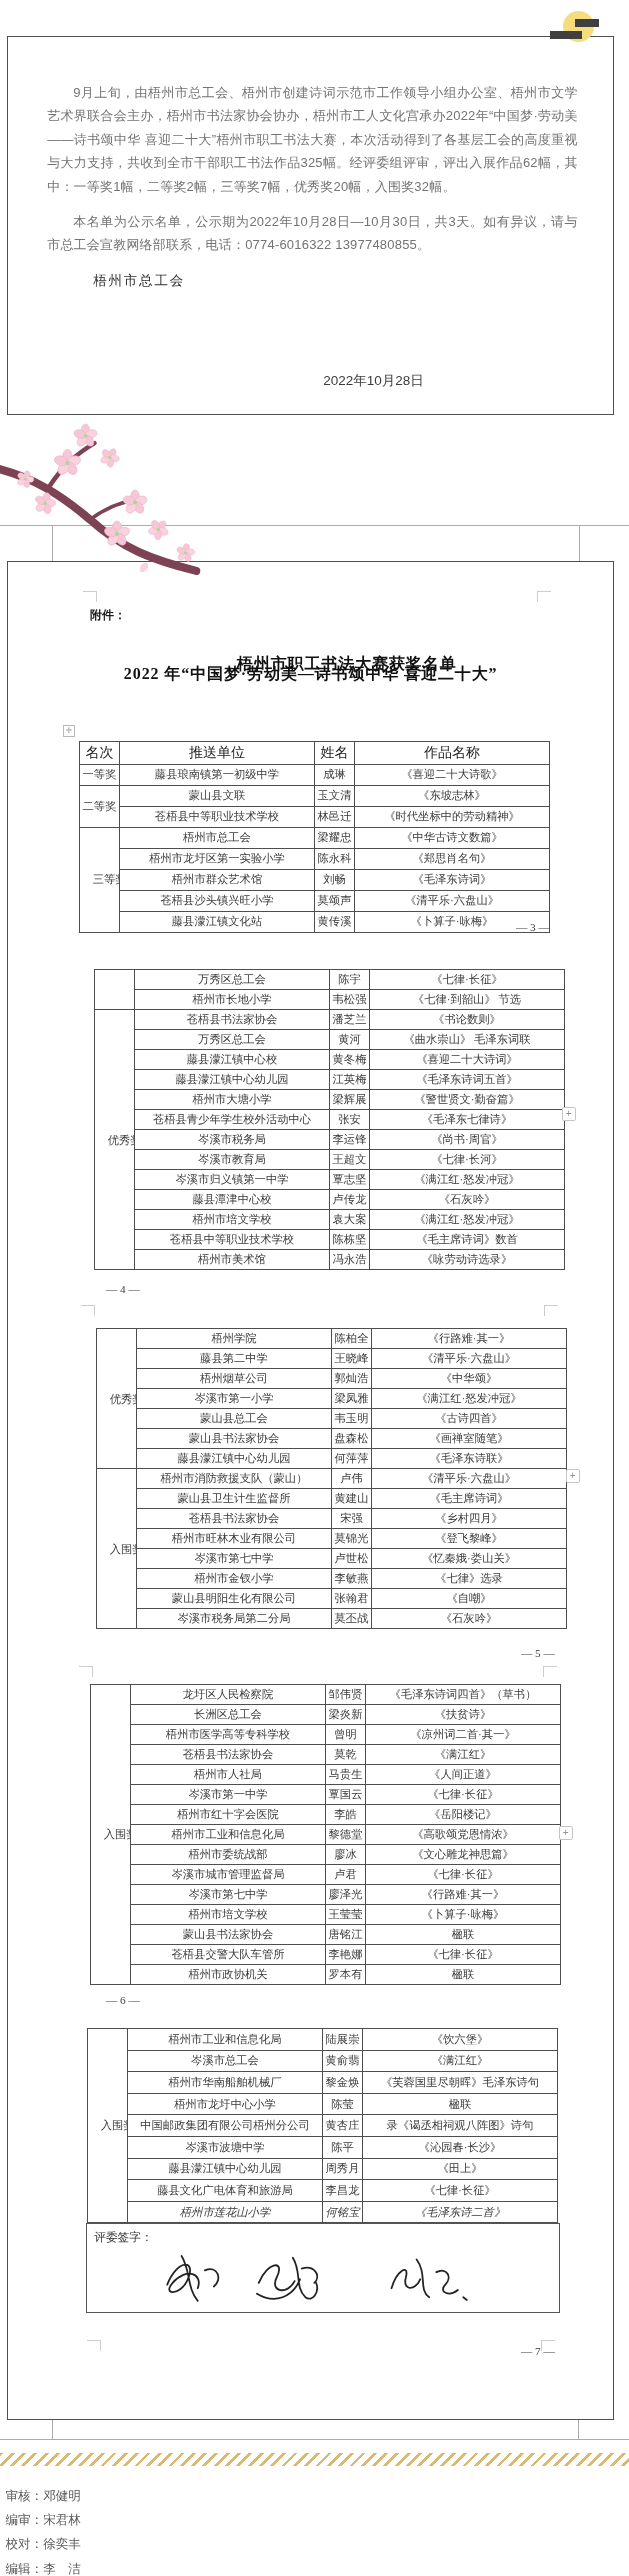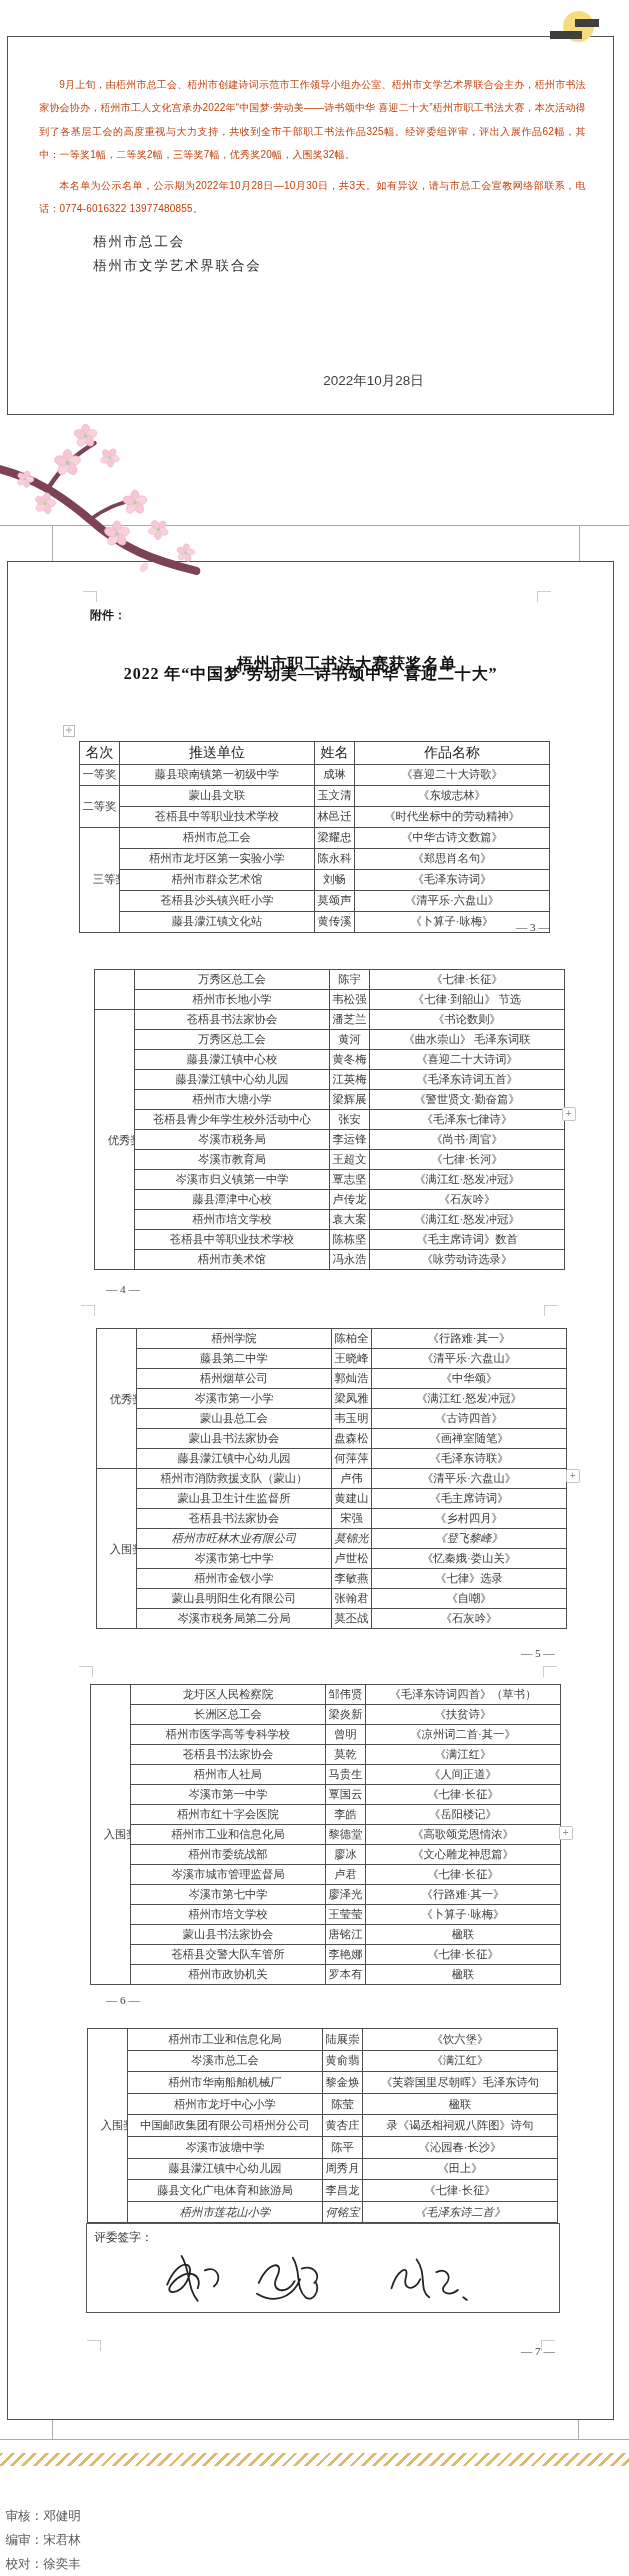--- a/index.html
+++ b/index.html
@@ -2,21 +2,21 @@
 <html style="font-size:14.4px"><head>
 <meta charset="utf-8">
 <style>
   html,body{margin:0;padding:0;background:#fff;}
   #canvas{position:relative;width:629px;height:2576px;background:#fff;overflow:hidden;
           font-family:"Liberation Sans",sans-serif;}
 
   
   .page1{position:absolute;left:7.2px;top:36px;width:607px;height:379px;
          border:1.8px solid #4f4f4f;box-sizing:border-box;padding:32px 23.4px 0 27px;}
-  .para{margin:4px;text-indent:2em;font-size:10px;line-height:23.4px;color:#c2410c;
+  .para{margin:12px;text-indent:2em;font-size:13px;line-height:23.4px;color:#737373;
         text-align:justify;letter-spacing:0.2px;}
   .para + .para{margin-top:7.2px;}
   .signers{margin:9px 0 0 58px;font-family:"Liberation Serif",serif;font-size:13.5px;
            line-height:24px;color:#2e2e2e;letter-spacing:1.8px;}
   .date{position:absolute;left:315px;top:335px;font-size:13.5px;color:#3d3d3d;}
 
   
   .logo-circle{position:absolute;left:563px;top:10.8px;width:31px;height:31px;border-radius:50%;}
   .logo-bar{position:absolute;height:8px;}
 
@@ -56,35 +56,34 @@
   .cm-b{border-top:0.9px solid #cdcdcd;border-left:0.9px solid #cdcdcd;}
   .handle-move{position:absolute;left:63px;top:725px;width:11.7px;height:11.7px;border:0.9px solid #b8b8b8;
       color:#9a9a9a;font-size:8px;line-height:10.8px;text-align:center;background:#fff;box-sizing:border-box;}
   .handle-plus{position:absolute;width:13.5px;height:13.5px;border:0.9px solid #c4c4c4;border-radius:1.8px;
       color:#909090;font-size:10px;line-height:11.7px;text-align:center;background:#fff;box-sizing:border-box;}
 
   
   .hatch{position:absolute;left:0;top:2453px;width:629px;height:12.6px;
          background:repeating-linear-gradient(135deg,#d9ba6e 0 2.7px,transparent 2.7px 8px);}
 
-  .footer-line{position:absolute;left:5.4px;font-size:12.6px;color:#5a5a5a;margin-top:20px;}
+  .footer-line{position:absolute;left:5.4px;font-size:12.6px;color:#5a5a5a;}
 
   .flowers{position:absolute;left:0;top:416px;}
 </style>
 </head>
 <body>
 
 <div id="canvas">
 
   <div class="page1">
     <p class="para">9月上旬，由梧州市总工会、梧州市创建诗词示范市工作领导小组办公室、梧州市文学艺术界联合会主办，梧州市书法家协会协办，梧州市工人文化宫承办2022年“中国梦·劳动美——诗书颂中华 喜迎二十大”梧州市职工书法大赛，本次活动得到了各基层工会的高度重视与大力支持，共收到全市干部职工书法作品325幅。经评委组评审，评出入展作品62幅，其中：一等奖1幅，二等奖2幅，三等奖7幅，优秀奖20幅，入围奖32幅。</p>
     <p class="para">本名单为公示名单，公示期为2022年10月28日—10月30日，共3天。如有异议，请与市总工会宣教网络部联系，电话：0774-6016322  13977480855。</p>
     <div class="signers">
       <div>梧州市总工会</div>
-      <div>梧州市文学艺术界联合会</div>
     </div>
     <div class="date">2022年10月28日</div>
   </div>
 
   <div class="logo-circle" style="background: rgb(247, 220, 126);"></div>
   <div class="logo-bar" style="left: 575px; top: 19px; width: 24px; background: rgb(63, 63, 63);"></div>
   <div class="logo-bar" style="left: 550px; top: 31px; width: 32px; background: rgb(63, 63, 63);"></div>
 
   <div class="gline" style="left:0;top:525px;width:629px;height:0.9px;"></div>
   <div class="gline" style="left:52px;top:525px;width:0.9px;height:36px;"></div>
@@ -350,21 +349,21 @@
         <tr style="height: 20px;">
           <td>蒙山县卫生计生监督所</td>
           <td>黄建山</td>
           <td>《毛主席诗词》</td>
         </tr>
         <tr style="height: 20px;">
           <td>苍梧县书法家协会</td>
           <td>宋强</td>
           <td>《乡村四月》</td>
         </tr>
-        <tr style="height: 20px; font-style: italic;">
+        <tr style="height: 20px;">
           <td>梧州市旺林木业有限公司</td>
           <td>莫锦光</td>
           <td>《登飞黎峰》</td>
         </tr>
         <tr style="height: 20px;">
           <td>岑溪市第七中学</td>
           <td>卢世松</td>
           <td>《忆秦娥·娄山关》</td>
         </tr>
         <tr style="height: 20px;">

